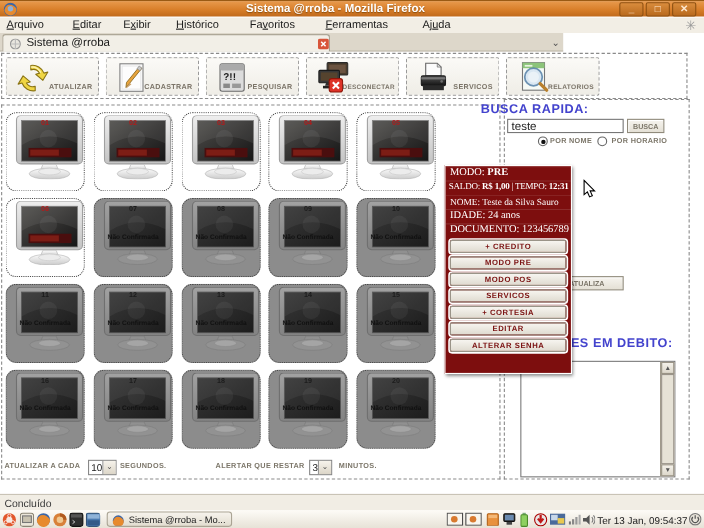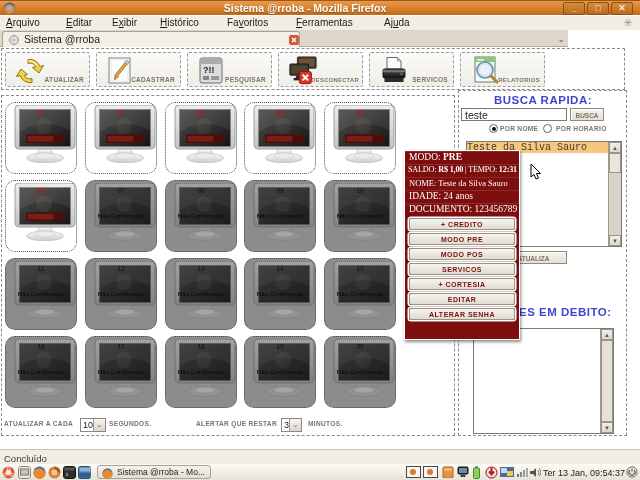--- a/index.html
+++ b/index.html
@@ -8,21 +8,21 @@
 #titlebar{position:absolute;left:0;top:0;width:640px;height:15px;
  background:linear-gradient(#e89a4d,#d97f2a 55%,#c06a1c);border-top:1px solid #9a5a14}
 #title{position:absolute;left:0;top:1px;width:610px;text-align:center;color:#fff;
  font-size:10.5px;font-weight:bold;text-shadow:0 1px 1px rgba(90,50,0,.6)}
 .wbtn{position:absolute;top:1px;width:22px;height:13px;border:1px solid #8c5012;border-radius:2px;
  background:linear-gradient(#d98c3c,#b96a1e);color:#fde8d0;font-size:9px;line-height:11px;text-align:center;font-weight:bold}
 
 #menubar{position:absolute;left:0;top:16px;width:640px;height:14px;background:#f2eee5;font-size:10px;color:#1a1a1a}
 #menubar span{position:absolute;top:1px}
 
-#tabbar{position:absolute;left:0;top:30px;width:568px;height:17px;background:#ddd7ca;border-bottom:1px solid #b5ae9e}
+#tabbar{position:absolute;left:0;top:30px;width:512px;height:17px;background:#ddd7ca;border-bottom:1px solid #b5ae9e}
 #tab{position:absolute;left:2px;top:1px;width:298px;height:16px;background:#f2efe7;
  border:1px solid #a9a292;border-bottom:none;border-radius:3px 3px 0 0;font-size:10.5px;color:#1a1a1a}
 
 #page{position:absolute;left:0;top:47px;width:640px;height:402px;background:#fff}
 .dash{position:absolute;border:1px dashed #8a8a8a}
 
 .tbtn{position:absolute;top:5px;width:85px;height:35px;border:1px dashed #9a9a9a;border-radius:2px;
  background:linear-gradient(#fbfaf7,#efede6)}
 .tbtn .lbl{position:absolute;right:5px;bottom:3px;font-size:6.5px;font-weight:bold;color:#7b7468;letter-spacing:.3px}
 .tbtn svg{position:absolute;left:9px;top:3px}
@@ -374,39 +374,30 @@
       <span class="ar">⌄</span>
     </div>
  <div class="abs dec" style="left:109px;top:373px">SEGUNDOS.</div>
  <div class="abs dec" style="left:196px;top:373px">ALERTAR QUE RESTAR</div>
  <div class="sel" style="left:281px;top:371px;width:21px">
       <span style="position:absolute;left:2px;top:1px">3</span>
       <span class="ar">⌄</span>
     </div>
  <div class="abs dec" style="left:308px;top:373px">MINUTOS.</div>
 
- <div class="abs blue" style="left:459px;top:47px;width:168px;text-align:center">BUSCA RAPIDA:</div>
+ <div class="abs blue" style="left:437px;top:47px;width:168px;text-align:left">BUSCA RAPIDA:</div>
  <div class="abs" style="left:461px;top:61px;width:106px;height:13px;border:1px solid #777;font-size:10.5px;color:#222;padding:0 3px;background:#fff">teste</div>
  <div class="gbtn" style="left:570px;top:61px;width:34px;height:13px;font-size:6.5px;font-weight:bold;color:#7c7669;line-height:13px">BUSCA</div>
  <div class="abs" style="left:489px;top:77px;width:9px;height:9px;border:1px solid #666;border-radius:50%;background:#fff">
       <div class="abs" style="left:1.5px;top:1.5px;width:4px;height:4px;border-radius:50%;background:#111"></div>
     </div>
  <div class="abs dec" style="left:500px;top:78px">POR NOME</div>
  <div class="abs" style="left:543px;top:77px;width:9px;height:9px;border:1px solid #666;border-radius:50%;background:#fff"></div>
  <div class="abs dec" style="left:556px;top:78px">POR HORARIO</div>
 
- <div class="list" style="left:466px;top:94px;width:156px;height:106px">
-  <div style="position:absolute;left:0;top:0;width:142px;height:11px;background:#f6c87e;
-   font-family:'Liberation Mono',monospace;font-size:10px;color:#4a3a2a;white-space:nowrap;overflow:hidden">Teste da Silva Sauro</div>
-  <div class="scroll">
-        <div class="sarr" style="top:0">▲</div>
-        <div class="sarr" style="bottom:0">▼</div>
-   <div style="position:absolute;left:0;top:11px;width:12px;height:20px;background:#eae6dc;border:1px solid #9a948a"></div>
-      </div>
- </div>
  <div class="gbtn" style="left:500px;top:204px;width:67px;height:13px;font-size:6.5px;font-weight:bold;color:#7c7669;line-height:13px">ATUALIZA</div>
 
  <div class="abs blue" style="left:459px;top:259px;width:168px;text-align:center;white-space:nowrap">CLIENTES EM DEBITO:</div>
  <div class="list" style="left:473px;top:281px;width:141px;height:106px">
   <div class="scroll">
         <div class="sarr" style="top:0">▲</div>
         <div class="sarr" style="bottom:0">▼</div>
    <div style="position:absolute;left:0;top:11px;width:12px;height:82px;background:#e6e2d6;border:1px solid #9a948a"></div>
       </div>
  </div>

